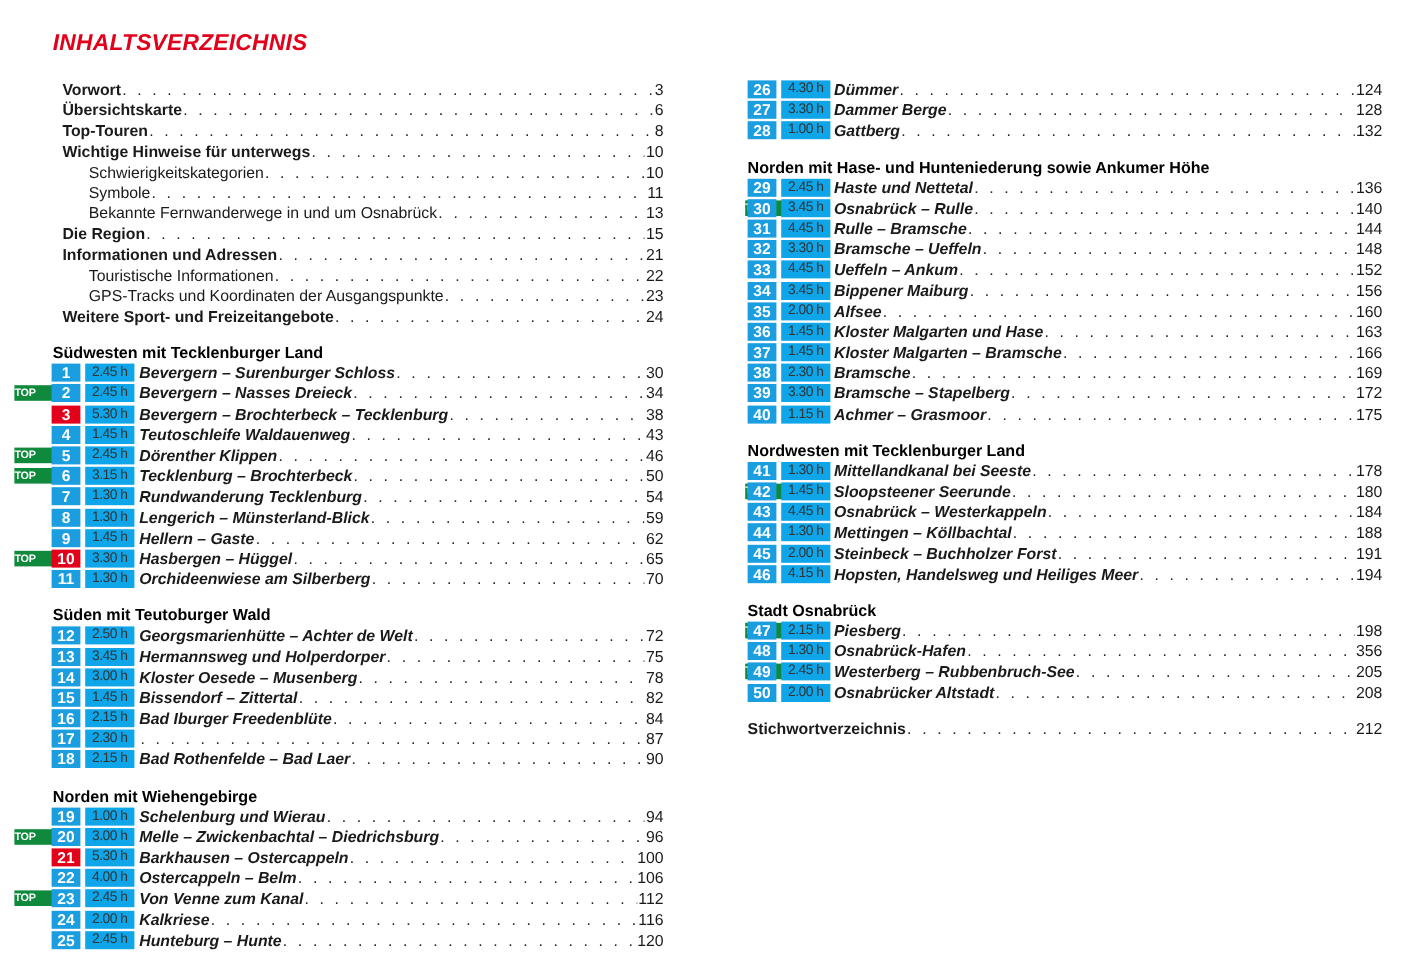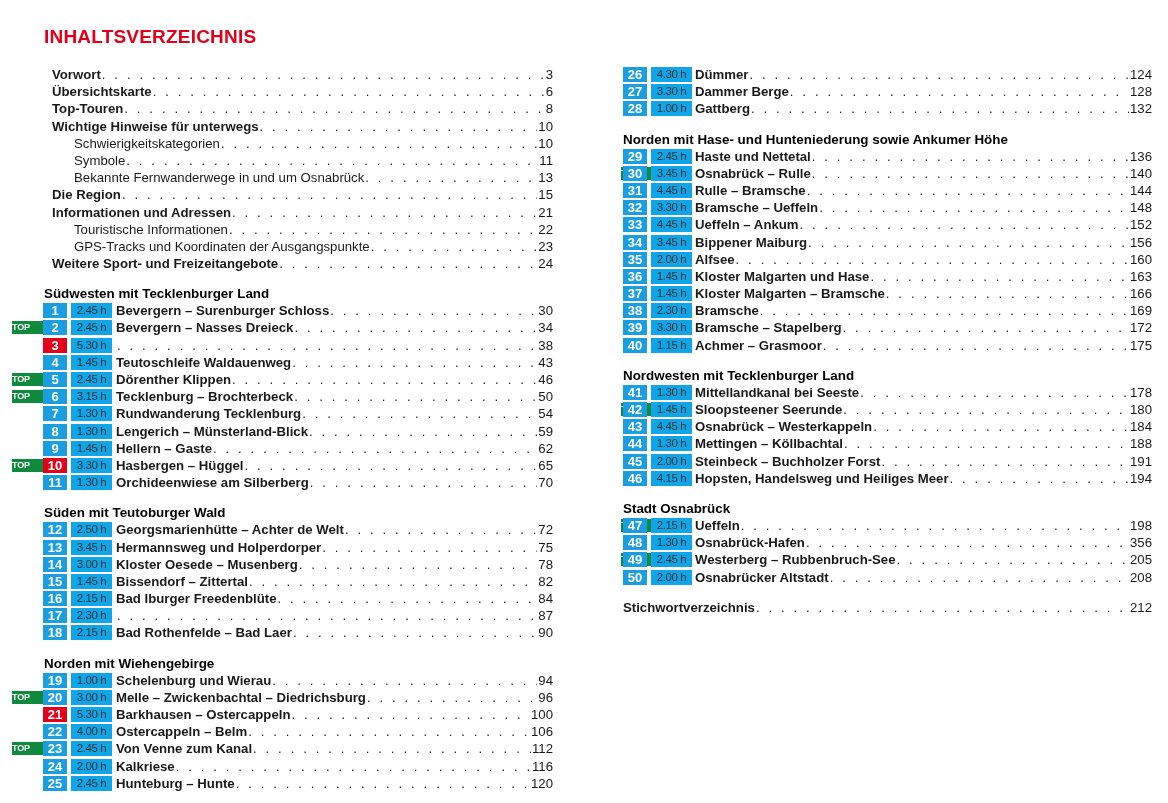--- a/index.html
+++ b/index.html
@@ -3,21 +3,21 @@
 <meta charset="utf-8">
 <style>
   html, body { margin: 0; padding: 0; background: #ffffff; }
   body {
     width: 1168px; height: 803px; overflow: hidden; position: relative;
     font-family: "Liberation Sans", "DejaVu Sans", sans-serif;
     color: #1a1a1a;
   }
   .title {
     position: absolute; left: 44px; top: 26px;
-    font-size: 19px; font-weight: bold; color: #e2001a; letter-spacing: 0.2px;
+    font-size: 19px; font-weight: bold; color: #e2001a; letter-spacing: 0.2px; font-style: italic;
   }
   .col { position: absolute; }
   .col-left { left: 0; top: 66px; width: 553px; }
   .col-right { left: 580px; top: 66px; width: 572px; }
 
   .row {
     position: relative; height: 17.2px; line-height: 17.2px;
     font-size: 13.2px; display: flex; align-items: center;
     white-space: nowrap;
   }
@@ -58,21 +58,21 @@
     position: absolute; left: 71px; top: 1px; width: 41px; height: 15px;
     background: #0ea5e9; color: #333; font-size: 11.5px; line-height: 15px;
     text-align: center; letter-spacing: -0.4px;
   }
   .col-right .dur { left: 71px; }
   .tour .body {
     position: absolute; left: 116px; right: 0; top: 0; display: flex;
     height: 17.2px; line-height: 17.2px;
   }
   .col-right .tour .body { left: 115px; }
-  .tour .txt { font-weight: bold; }
+  .tour .txt { font-weight: bold; font-style: italic; }
 </style>
 </head>
 <body>
 
 <div class="title">INHALTSVERZEICHNIS</div>
 
 <div class="col col-left" id="col-left">
     <div class="row bold">
       <span class="txt">Vorwort</span>
       <span class="dots">. . . . . . . . . . . . . . . . . . . . . . . . . . . . . . . . . . . . . . . . . . . . . . . . . . . . . . . . . . . . . . . . . . . . . . . . . . . . . . . . . . . . . . . . . . . . . . . . . . . . . . . . . . . . . . . . . . . . . . . . </span>
@@ -151,20 +151,21 @@
       <div class="body">
         <span class="txt">Bevergern – Nasses Dreieck</span>
         <span class="dots">. . . . . . . . . . . . . . . . . . . . . . . . . . . . . . . . . . . . . . . . . . . . . . . . . . . . . . . . . . . . . . . . . . . . . . . . . . . . . . . . . . . . . . . . . . . . . . . . . . . . . . . . . . . . . . . . . . . . . . . . </span>
         <span class="page">34</span>
       </div>
     </div>
     <div class="row tour">
       <span class="num red">3</span>
       <span class="dur">5.30 h</span>
       <div class="body">
+        <span class="txt">Bevergern – Brochterbeck – Tecklenburg</span>
         <span class="dots">. . . . . . . . . . . . . . . . . . . . . . . . . . . . . . . . . . . . . . . . . . . . . . . . . . . . . . . . . . . . . . . . . . . . . . . . . . . . . . . . . . . . . . . . . . . . . . . . . . . . . . . . . . . . . . . . . . . . . . . . </span>
         <span class="page">38</span>
       </div>
     </div>
     <div class="row tour">
       <span class="num">4</span>
       <span class="dur">1.45 h</span>
       <div class="body">
         <span class="txt">Teutoschleife Waldauenweg</span>
         <span class="dots">. . . . . . . . . . . . . . . . . . . . . . . . . . . . . . . . . . . . . . . . . . . . . . . . . . . . . . . . . . . . . . . . . . . . . . . . . . . . . . . . . . . . . . . . . . . . . . . . . . . . . . . . . . . . . . . . . . . . . . . . </span>
@@ -565,21 +566,21 @@
         <span class="page">194</span>
       </div>
     </div>
     <div class="gap"></div>
     <div class="section-head">Stadt Osnabrück</div>
     <div class="row tour">
       <span class="top-badge">TOP</span>
       <span class="num">47</span>
       <span class="dur">2.15 h</span>
       <div class="body">
-        <span class="txt">Ueffeln</span>
+        <span class="txt">Piesberg</span>
         <span class="dots">. . . . . . . . . . . . . . . . . . . . . . . . . . . . . . . . . . . . . . . . . . . . . . . . . . . . . . . . . . . . . . . . . . . . . . . . . . . . . . . . . . . . . . . . . . . . . . . . . . . . . . . . . . . . . . . . . . . . . . . . </span>
         <span class="page">198</span>
       </div>
     </div>
     <div class="row tour">
       <span class="num">48</span>
       <span class="dur">1.30 h</span>
       <div class="body">
         <span class="txt">Osnabrück-Hafen</span>
         <span class="dots">. . . . . . . . . . . . . . . . . . . . . . . . . . . . . . . . . . . . . . . . . . . . . . . . . . . . . . . . . . . . . . . . . . . . . . . . . . . . . . . . . . . . . . . . . . . . . . . . . . . . . . . . . . . . . . . . . . . . . . . . </span>

